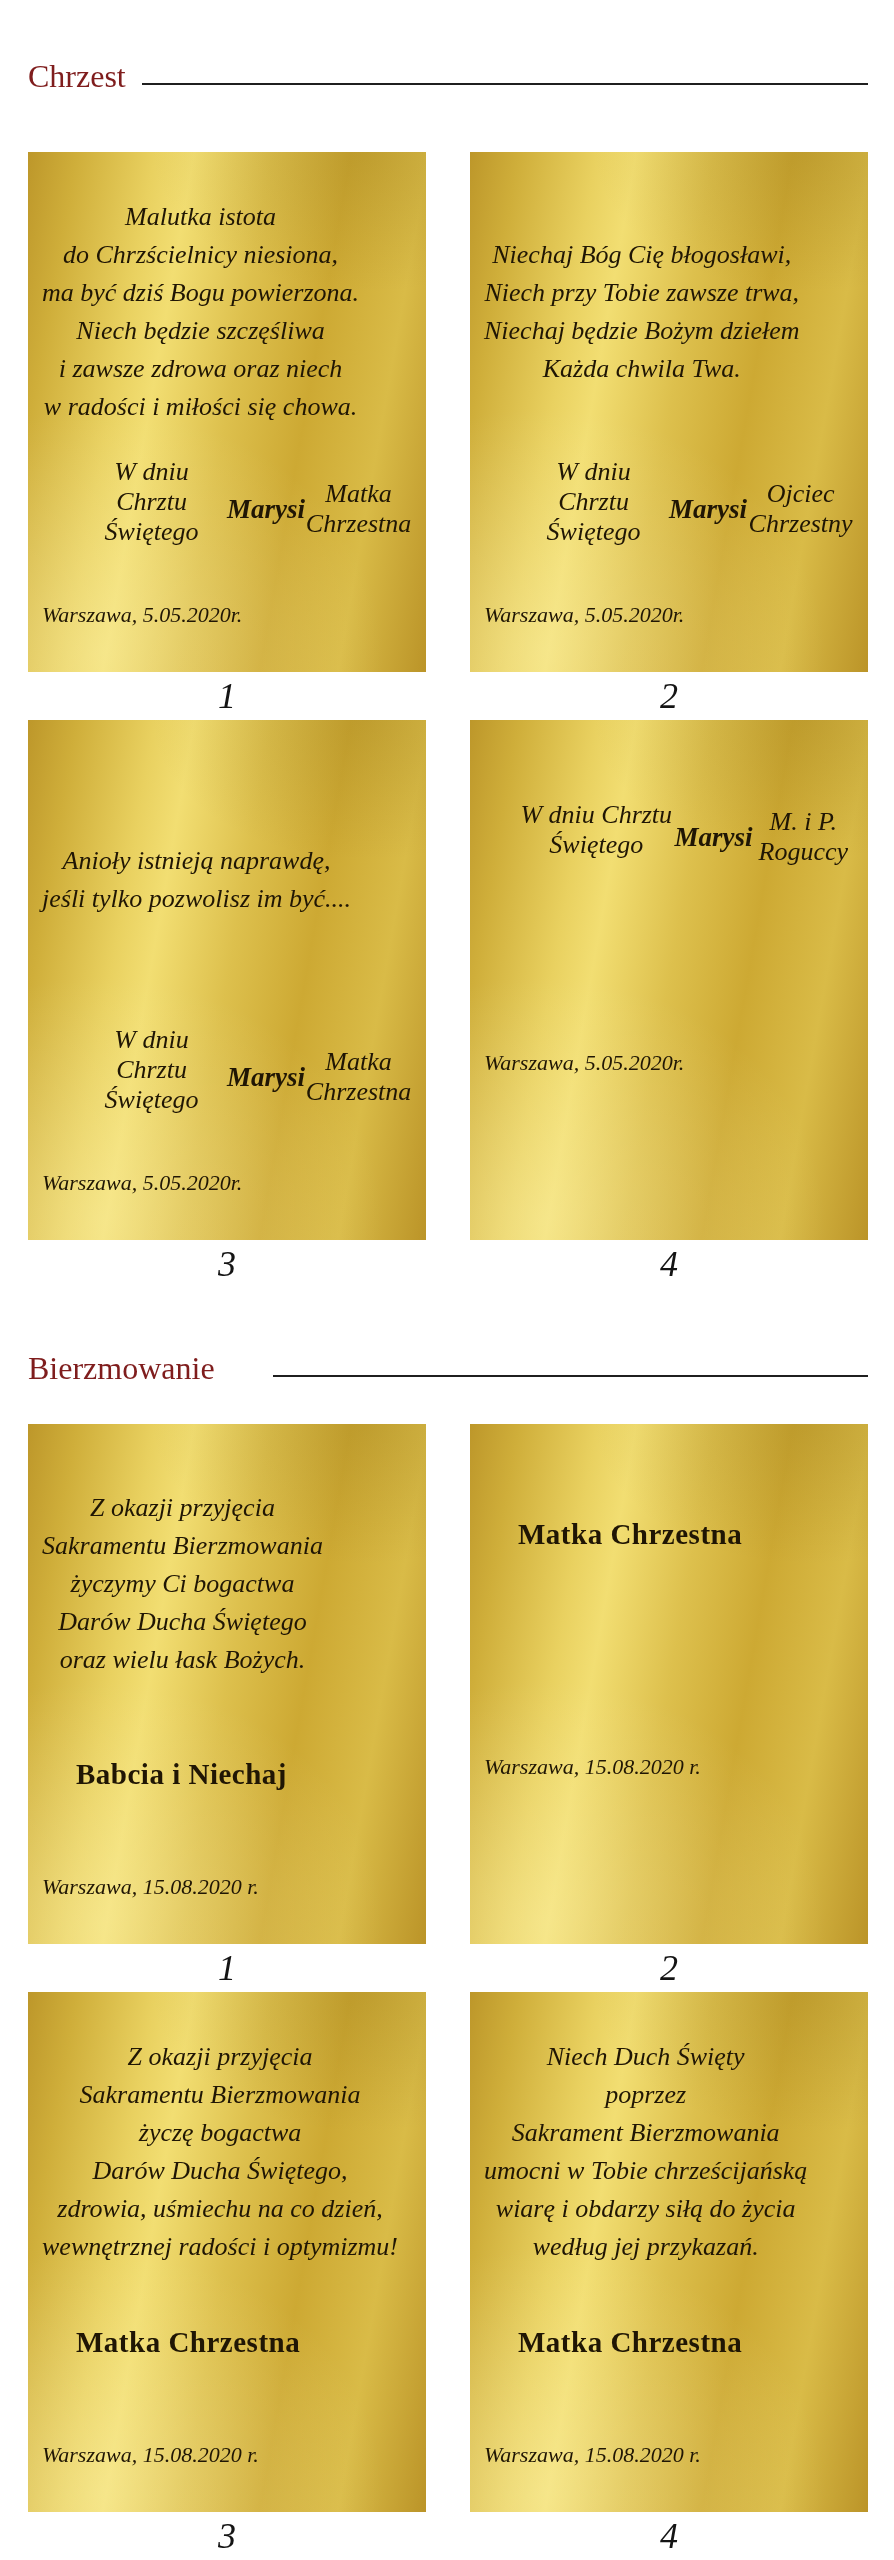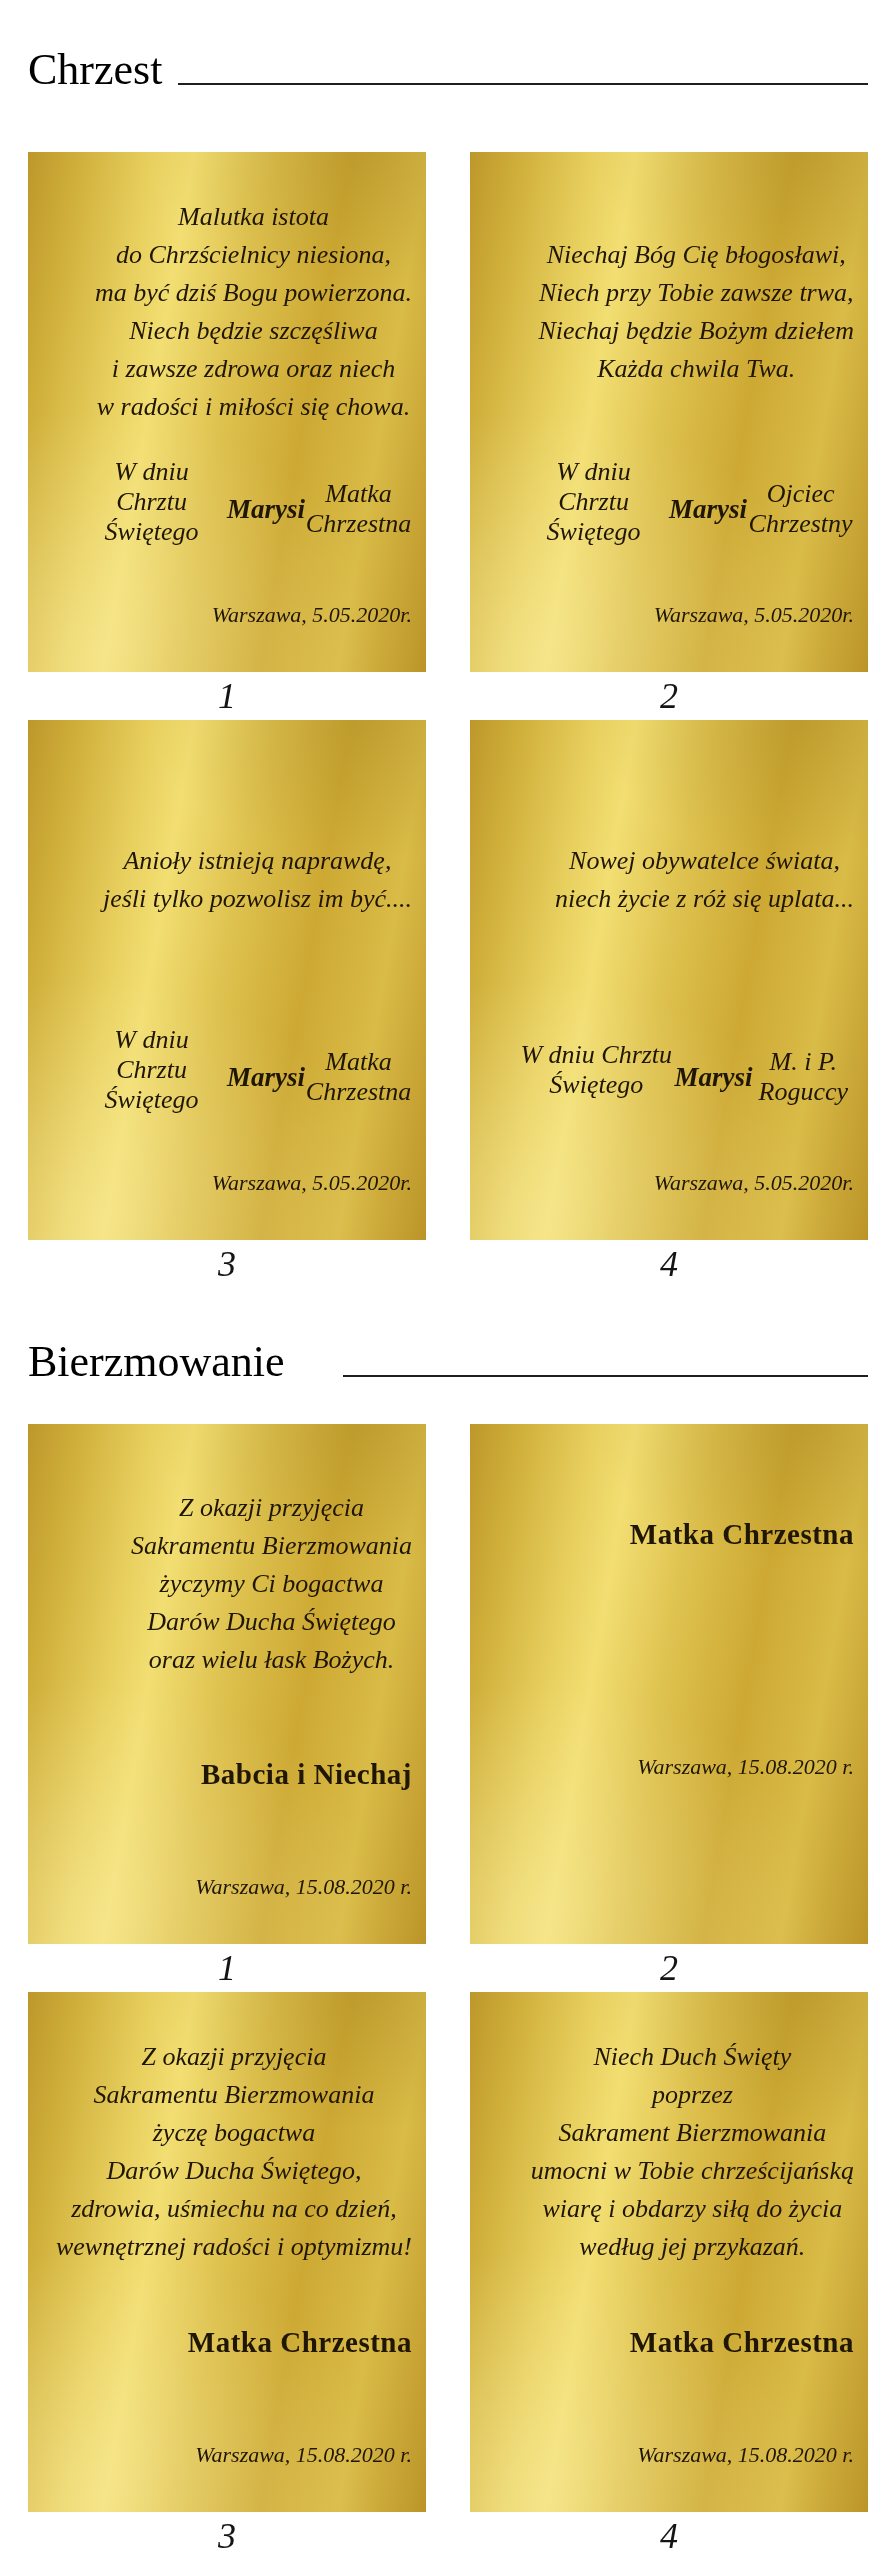--- a/index.html
+++ b/index.html
@@ -11,22 +11,22 @@
   }
 
   
   .section-header{
     display:flex;align-items:flex-end;
     margin:0 26px 0 28px;
   }
   .section-header.first{padding-top:26px;height:66px;box-sizing:content-box;}
   .section-header.second{margin-top:36px;height:60px;gap:42px;}
   .section-title{
-    font-size:44px;line-height:1.0;
-    color:#000000;letter-spacing:0;
+    font-size:32px;line-height:1.0;
+    color:#7f1d1d;letter-spacing:0;
     white-space:nowrap;
   }
   .header-rule{
     flex:1;height:0;
     border-bottom:2px solid #1f1f1f;
     margin-left:16px;margin-bottom:7px;
   }
 
   
   .cards-grid{
@@ -36,21 +36,21 @@
     margin:0 26px 0 28px;
   }
   .cards-grid.g1{margin-top:60px;}
   .cards-grid.g2{margin-top:40px;}
   .card-cell{display:flex;flex-direction:column;}
 
   
   .plaque{
     height:520px;box-sizing:border-box;
     padding:40px 14px 10px;
-    display:flex;flex-direction:column;align-items:flex-end;
+    display:flex;flex-direction:column;align-items:flex-start;
     text-align:center;
     color:#201604;
     background:
       radial-gradient(130% 85% at 18% 96%, rgba(255,248,190,0.32) 0%, rgba(255,248,190,0) 55%),
       radial-gradient(120% 60% at 85% 0%, rgba(120,90,10,0.18) 0%, rgba(120,90,10,0) 45%),
       linear-gradient(100deg,
         #bd972a 0%, #cfae3a 10%, #e9d160 26%, #f2de72 34%,
         #ddc04d 50%, #cda933 66%, #d9bb47 82%, #bb9428 100%),
       #d8b83f;
   }
@@ -147,24 +147,20 @@
       </div>
       <div class="zone-date">
         <div class="date">Warszawa, 5.05.2020r.</div>
       </div>
     </div>
     <div class="card-number">3</div>
   </div>
 
   <div class="card-cell">
     <div class="plaque">
-      <div class="zone-verse">
-        <div class="verse">Nowej obywatelce świata,
-niech życie z róż się uplata...</div>
-      </div>
       <div class="zone-ded">
         <div class="ded-intro">W dniu Chrztu Świętego</div>
         <div class="ded-name">Marysi</div>
         <div class="ded-from">M. i P. Roguccy</div>
       </div>
       <div class="zone-date">
         <div class="date">Warszawa, 5.05.2020r.</div>
       </div>
     </div>
     <div class="card-number">4</div>

